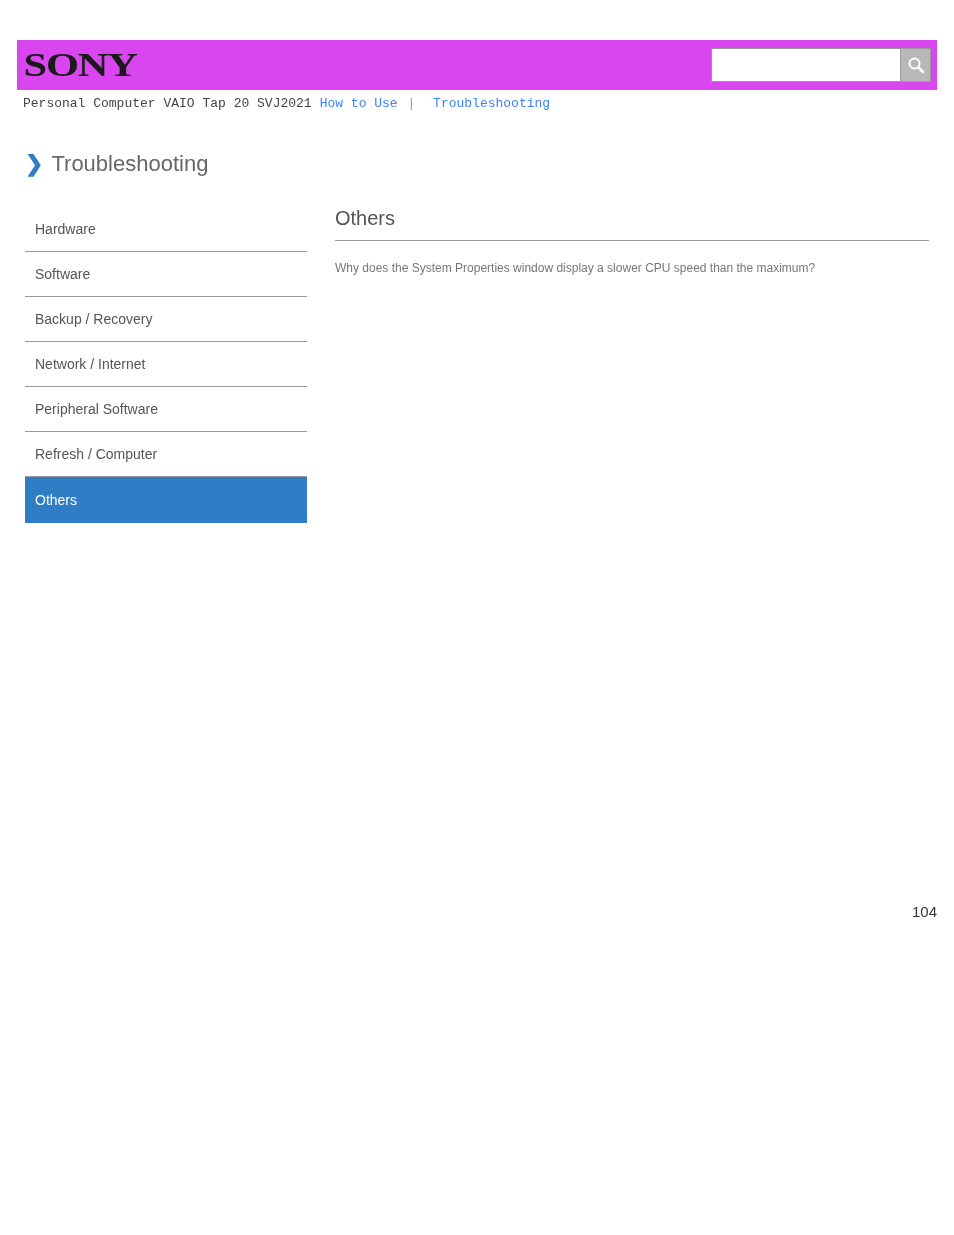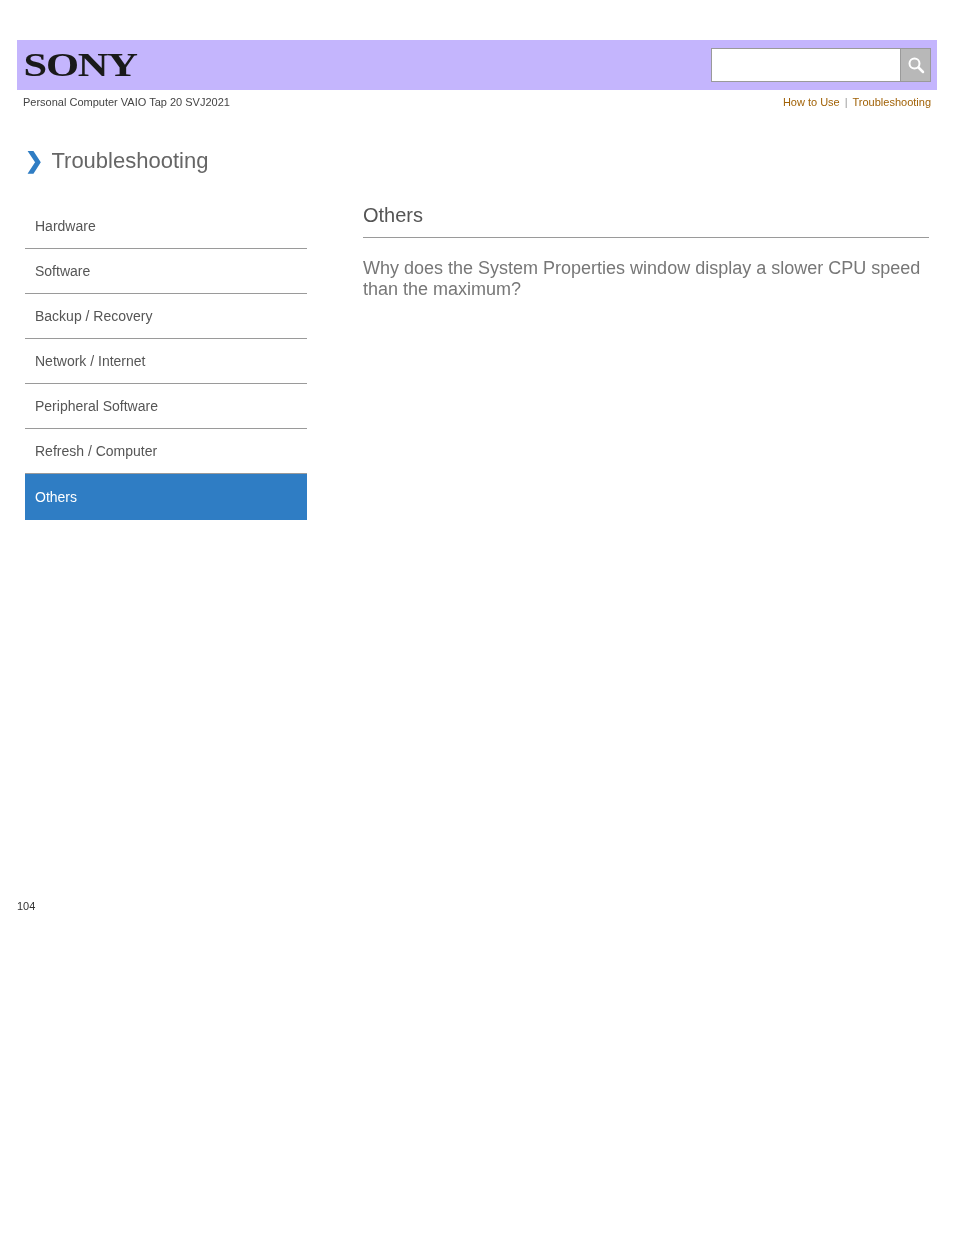--- a/index.html
+++ b/index.html
@@ -1,21 +1,21 @@
 <!DOCTYPE html>
 <html><head>
 <meta charset="utf-8">
 <style>
   * { margin: 0; padding: 0; box-sizing: border-box; }
   body { font-family: Arial, Helvetica, sans-serif; background: #fff; width: 954px; margin: 0 auto; }
 
   .page { width: 920px; margin: 40px auto 0; position: relative; }
 
   .header-bar {
-    background: #c4b5fd;
+    background: #d946ef;
     height: 50px;
     display: flex;
     align-items: center;
     justify-content: space-between;
     padding: 0 6px 0 4px;
   }
   .sony-logo {
     font-family: "Times New Roman", serif;
     font-weight: bold;
     font-size: 34px;
@@ -45,39 +45,39 @@
     border-left: none;
     display: flex;
     align-items: center;
     justify-content: center;
     cursor: pointer;
   }
   .search-button svg { display: block; }
 
   .subhead {
     display: flex;
-    justify-content: space-between;
     align-items: center;
-    font-size: 11px;
+    font-size: 13px;
     color: #444;
     padding: 6px 6px 0 6px;
+    font-family: Liberation Mono, monospace;
   }
-  .subhead .right a { color: #a16207; text-decoration: none; margin-left: 0; }
+  .subhead .right a { color: #3b82f6; text-decoration: none; margin-left: 8px; }
   .subhead .right .sep { color: #999; margin: 0 2px; }
 
   .title-row {
     display: flex;
     align-items: center;
     gap: 8px;
     margin: 40px 0 12px 8px;
   }
   .chevron-icon { color: #2f7dc4; font-size: 22px; font-weight: bold; line-height: 1; }
   .title-text { font-size: 22px; color: #666; font-weight: normal; }
 
-  .content-row { display: flex; gap: 56px; padding: 0 8px; }
+  .content-row { display: flex; gap: 28px; padding: 0 8px; }
 
   .sidebar { width: 282px; flex-shrink: 0; margin-top: 18px; }
   .sidebar-item {
     border-bottom: 1px solid #9a9a9a;
     padding: 14px 10px;
     font-size: 14px;
     color: #555;
     cursor: pointer;
     min-height: 45px;
     display: flex;
@@ -94,29 +94,29 @@
   .main-title {
     font-size: 20px;
     color: #555;
     font-weight: normal;
     padding-bottom: 10px;
     border-bottom: 1px solid #9a9a9a;
     margin-bottom: 16px;
   }
   .main-link {
     display: block;
-    font-size: 18px;
+    font-size: 12px;
     color: #777;
     text-decoration: none;
     padding: 4px 0;
   }
 
   .page-number {
-    text-align: left;
-    font-size: 11px;
+    text-align: right;
+    font-size: 15px;
     color: #333;
     margin-top: 380px;
     padding-bottom: 30px;
   }
 </style>
 </head>
 <body>
 
 <div class="page">
 

